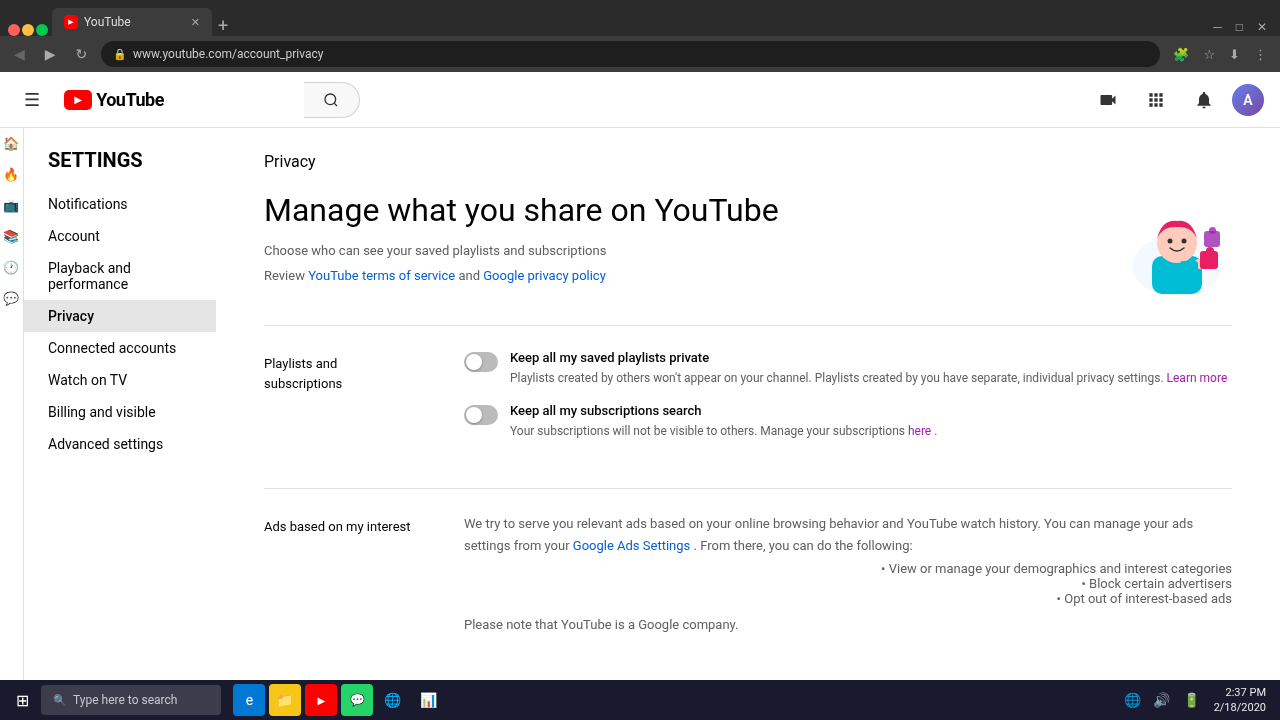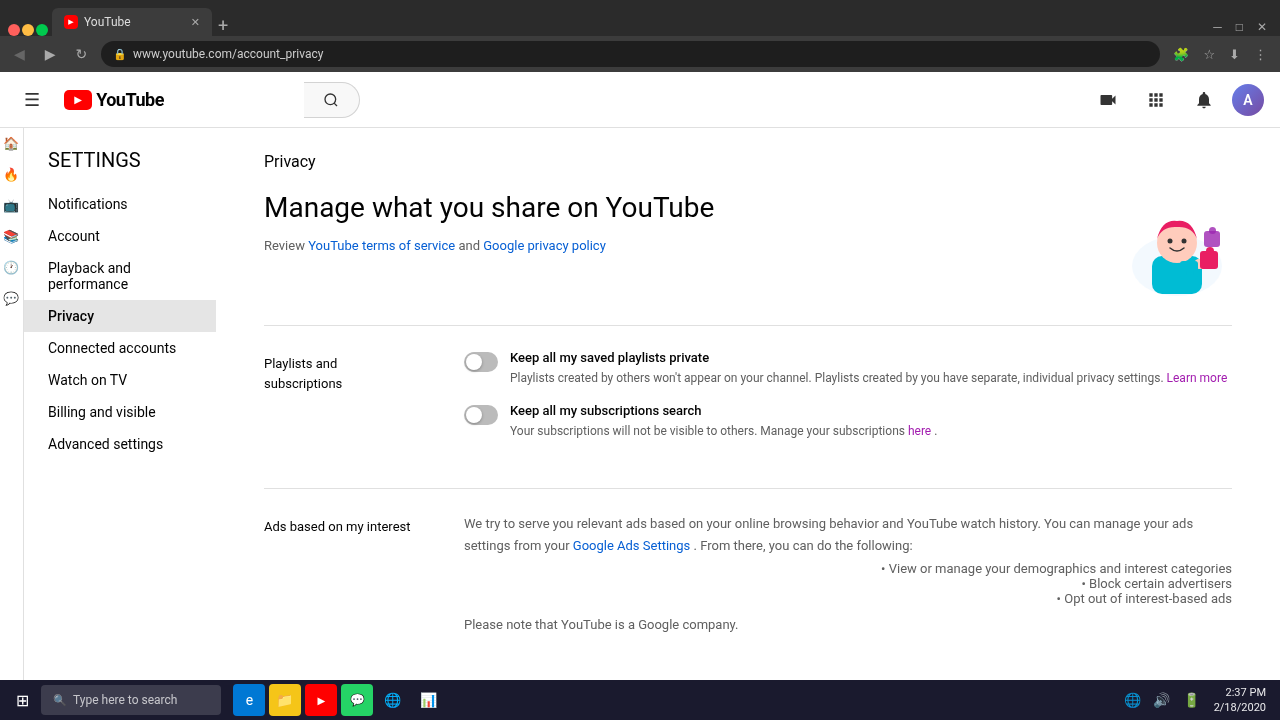--- a/index.html
+++ b/index.html
@@ -35,31 +35,31 @@
     .search-btn { background: #f8f8f8; border: 1px solid #d3d3d3; border-left: none; border-radius: 0 24px 24px 0; height: 36px; width: 56px; cursor: pointer; display: flex; align-items: center; justify-content: center; color: #333; }
     .header-right { display: flex; align-items: center; gap: 8px; margin-left: auto; }
     .header-icon-btn { background: none; border: none; cursor: pointer; width: 40px; height: 40px; border-radius: 50%; display: flex; align-items: center; justify-content: center; color: #333; font-size: 18px; }
     .avatar { width: 32px; height: 32px; border-radius: 50%; background: linear-gradient(135deg, #667eea, #764ba2); display: flex; align-items: center; justify-content: center; color: white; font-size: 14px; font-weight: 600; cursor: pointer; }
 
     
     .yt-body { display: flex; flex: 1; overflow: hidden; }
 
     
     .sidebar { width: 192px; background: #fff; border-right: none; overflow-y: auto; padding: 12px 0; flex-shrink: 0; }
-    .settings-title { font-size: 20px; font-weight: 400; color: #030303; padding: 8px 24px 16px; }
+    .settings-title { font-size: 20px; font-weight: 700; color: #030303; padding: 8px 24px 16px; }
     .sidebar-item { display: flex; align-items: center; padding: 8px 24px; cursor: pointer; color: #030303; font-size: 14px; border-radius: 0; }
     .sidebar-item.active { background: #e5e5e5; font-weight: 500; }
 
     
     .main-content { flex: 1; overflow-y: auto; padding: 24px 48px; background: #fff; }
     .page-title { font-size: 16px; color: #030303; margin-bottom: 20px; }
 
     .privacy-header { display: flex; justify-content: space-between; align-items: flex-start; margin-bottom: 24px; }
     .privacy-text-block { flex: 1; }
-    .privacy-main-title { font-size: 28px; font-weight: 400; color: #030303; margin-bottom: 12px; }
+    .privacy-main-title { font-size: 32px; font-weight: 400; color: #030303; margin-bottom: 12px; }
     .privacy-desc { font-size: 13px; color: #606060; margin-bottom: 4px; line-height: 1.6; }
     .privacy-desc a { color: #065fd4; text-decoration: none; }
     .privacy-illustration { width: 110px; height: 110px; flex-shrink: 0; margin-left: 16px; }
 
     
     .yt-illustration { width: 110px; height: 110px; }
 
     .divider { border: none; border-top: 1px solid #e0e0e0; margin: 0 0 24px 0; }
 
     .settings-section { display: flex; margin-bottom: 32px; }
@@ -211,20 +211,23 @@
       </div>
     </div>
 
     <div class="main-content">
       <div class="page-title">Privacy</div>
 
       <div class="privacy-header">
         <div class="privacy-text-block">
           <h2 class="privacy-main-title">Manage what you share on YouTube</h2>
           <p class="privacy-desc">
+            <span>Choose who can see your saved playlists and subscriptions</span>
+          </p>
+          <p class="privacy-desc">
             <span>Review </span><a href="#">YouTube terms of service</a><span> and </span><a href="#">Google privacy policy</a>
           </p>
         </div>
 
         <div class="privacy-illustration">
           <svg class="yt-illustration" viewBox="0 0 110 110" xmlns="http://www.w3.org/2000/svg">
 
             <ellipse cx="55" cy="75" rx="45" ry="30" fill="#e8f4fd" opacity="0.5"></ellipse>
 
             <rect x="30" y="65" width="50" height="38" rx="10" fill="#00bcd4"></rect>

